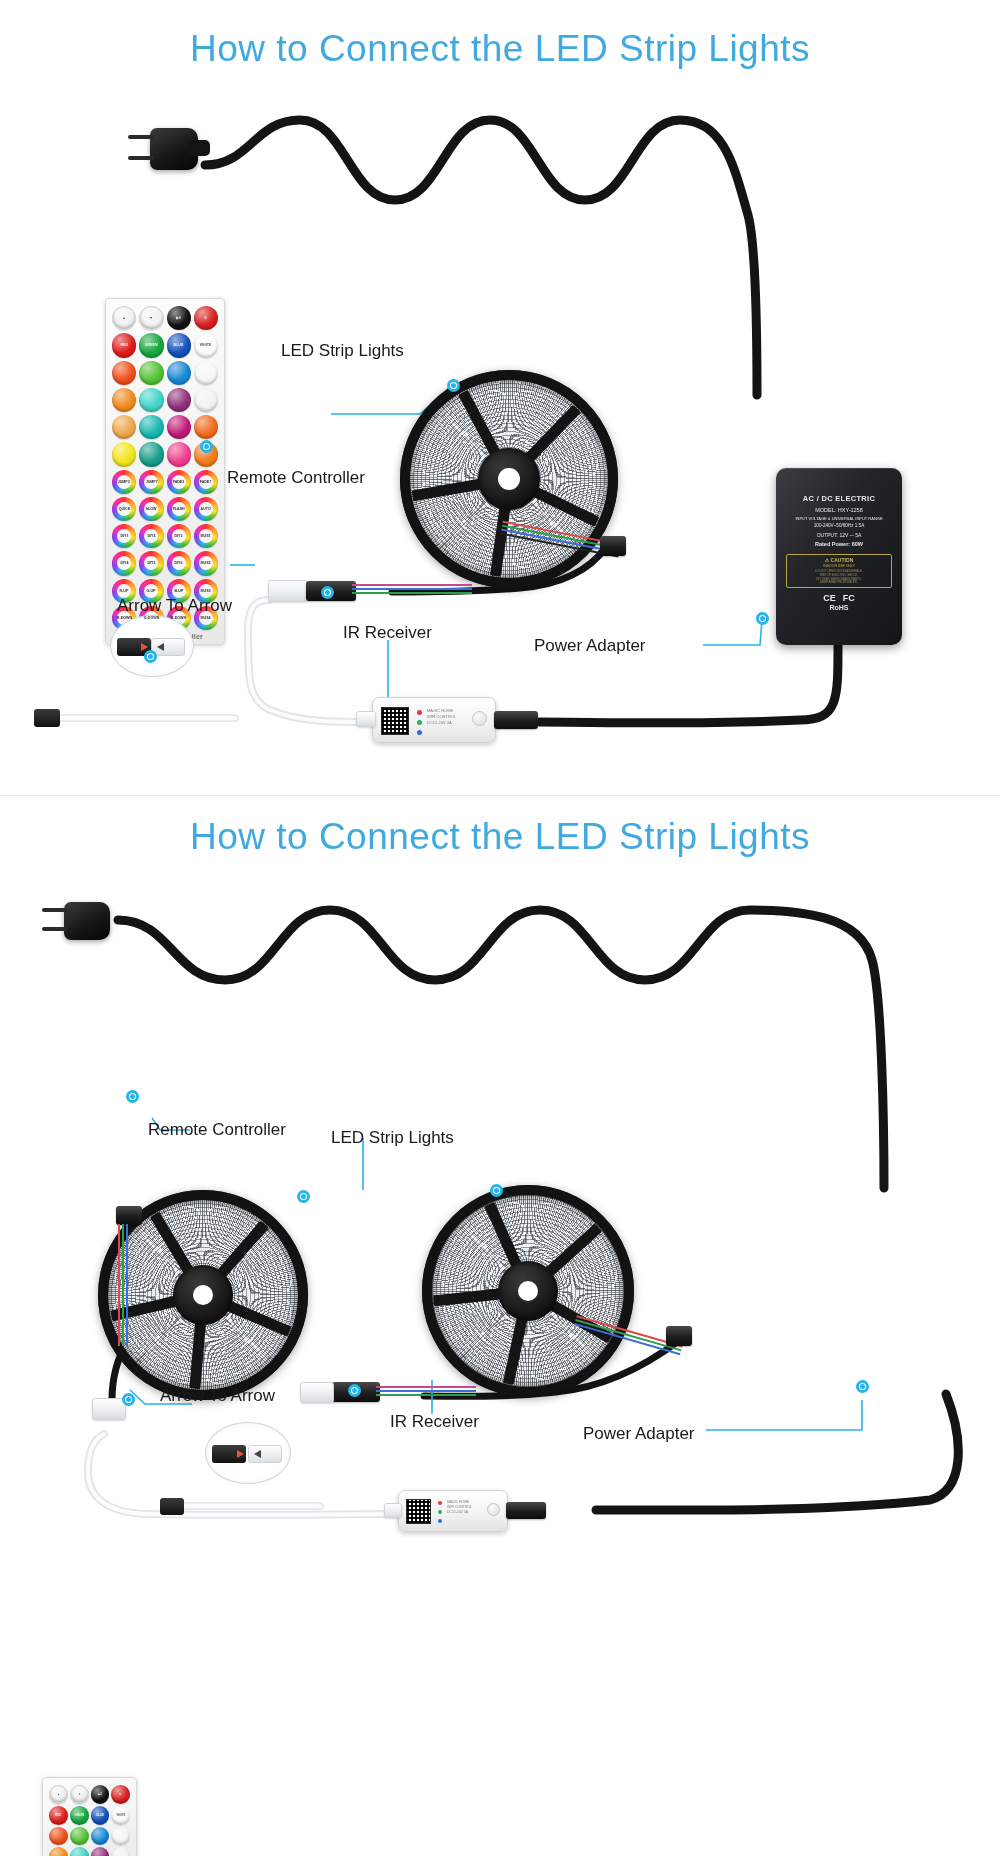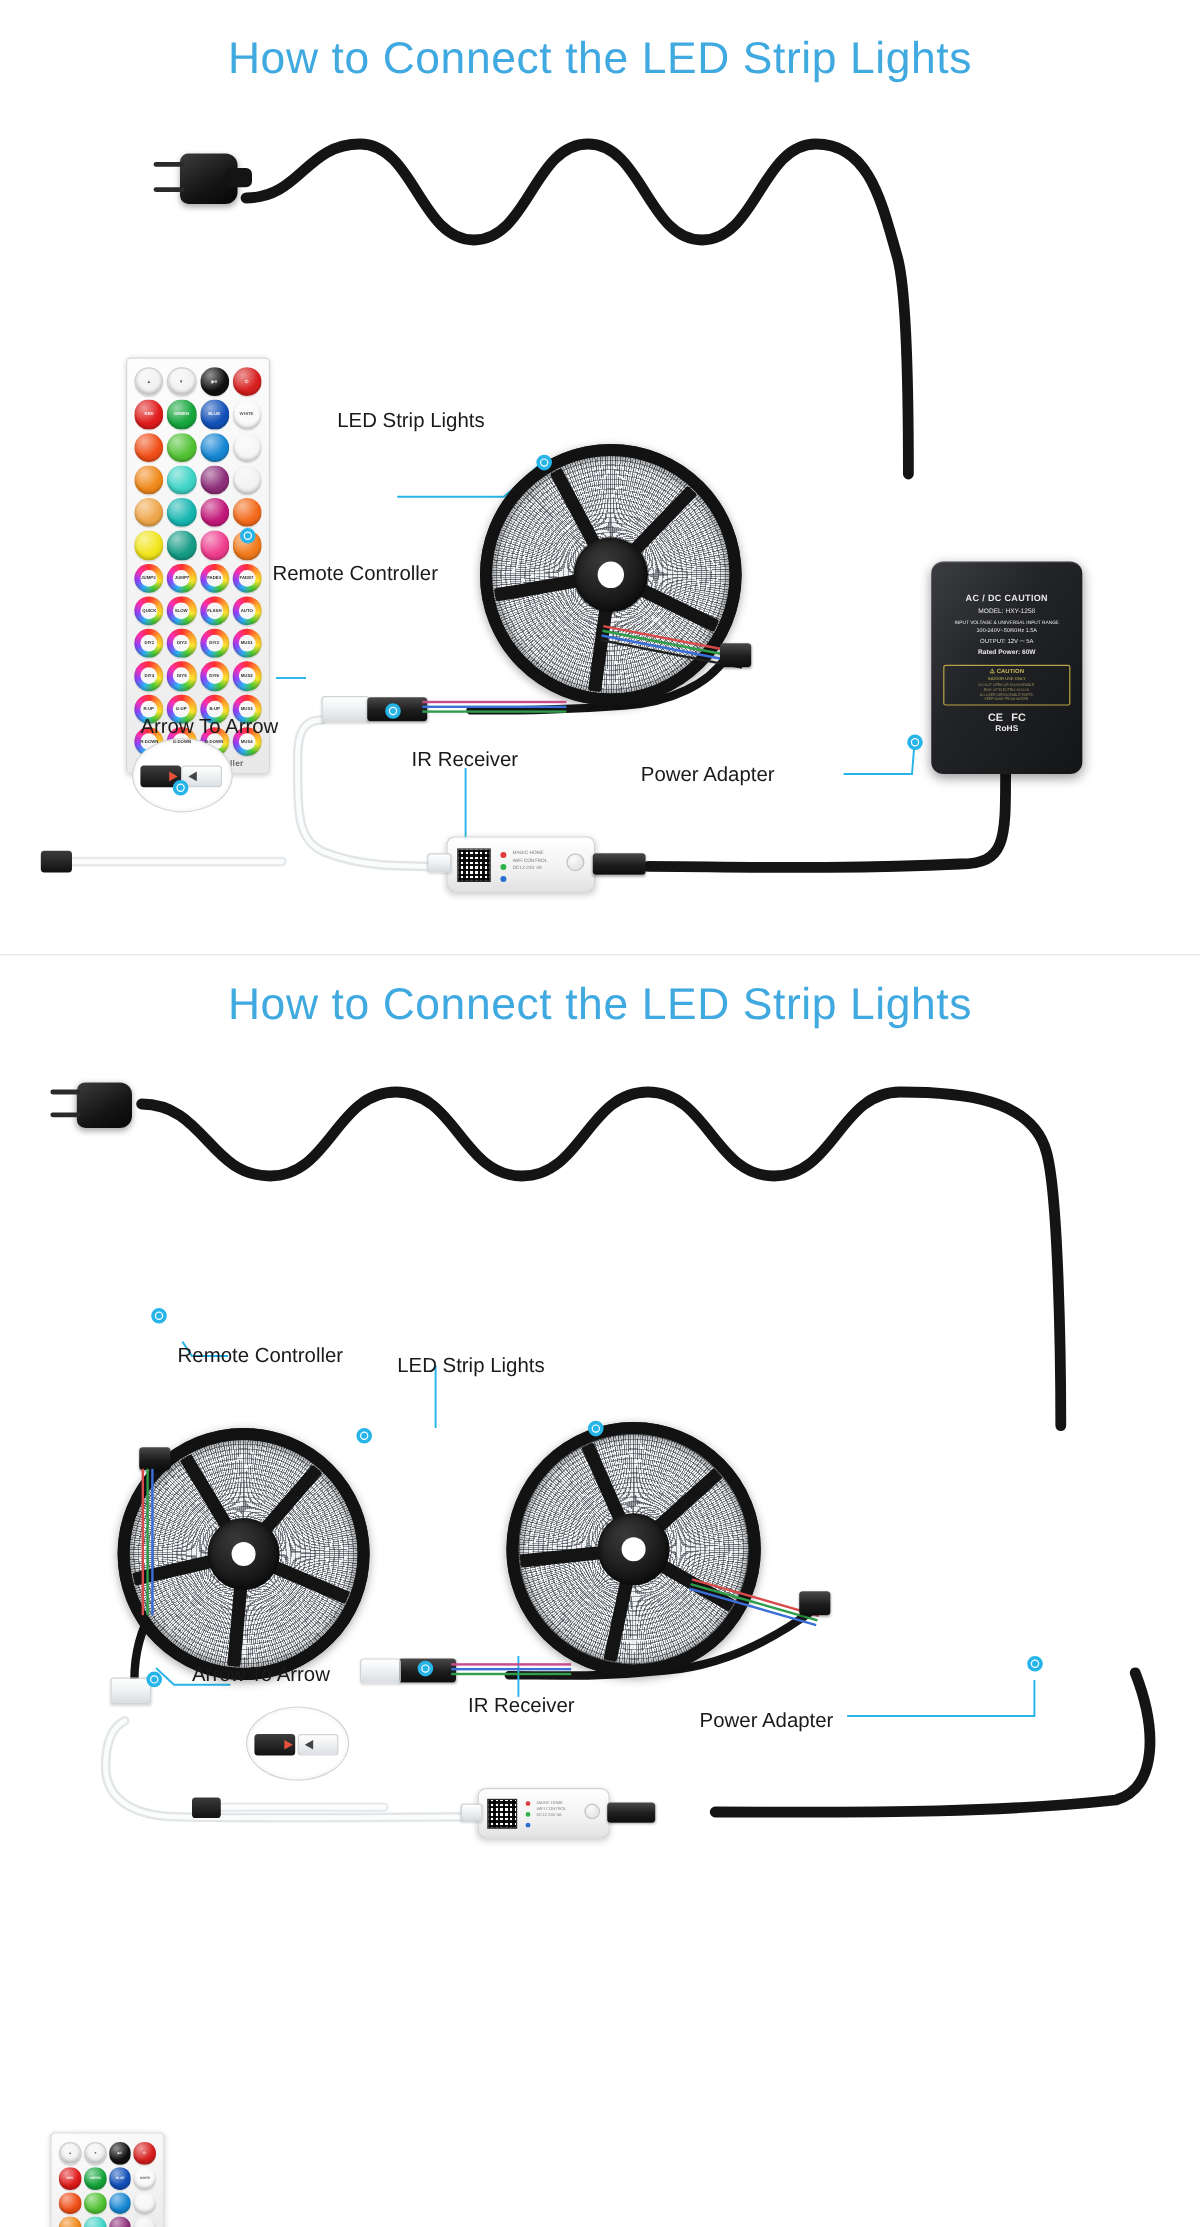--- a/index.html
+++ b/index.html
@@ -477,21 +477,21 @@
       </div>
       <div class="btn-round" style="right:8px;top:13px;width:15px;height:15px;"></div>
     </div>
 
     <div class="conn-white" style="left:356px;top:711px;width:20px;height:16px;"></div>
     <div class="conn-black" style="left:494px;top:711px;width:44px;height:18px;"></div>
 
     <div style="position:absolute;left:34px;top:709px;width:26px;height:18px;background:linear-gradient(180deg,#3b3b3b,#111);border-radius:3px;"></div>
 
     <div class="adapter" id="adapter-1">
-      <div class="ad-title" style="font-size:7.5px;margin-top:26px;">AC / DC CAUTION</div>
+      <div class="ad-title" style="font-size:7.5px;margin-top:26px;">AC / DC ELECTRIC</div>
       <div class="ad-line" style="font-size:5.5px;margin-top:4px;">MODEL: HXY-1258</div>
       <div class="ad-line" style="font-size:4px;margin-top:2px;">INPUT VOLTAGE &amp; UNIVERSAL INPUT RANGE</div>
       <div class="ad-line" style="font-size:4.6px;margin-top:1px;">100-240V~50/60Hz 1.5A</div>
       <div class="ad-line" style="font-size:5px;margin-top:3px;">OUTPUT: 12V ⎓ 5A</div>
       <div class="ad-line" style="font-size:5.5px;font-weight:bold;margin-top:2px;">Rated Power: 60W</div>
       <div class="ad-caution" style="margin:6px 10px 0 10px;padding:2px 2px;">
         <div style="font-size:5px;font-weight:bold;">⚠ CAUTION</div>
         <div style="font-size:3.4px;">INDOOR USE ONLY</div>
         <div style="font-size:2.9px;white-space:pre-line;margin-top:2px;color:#9d9160;">DO NOT OPEN OR DISASSEMBLE.
 RISK OF ELECTRIC SHOCK.

